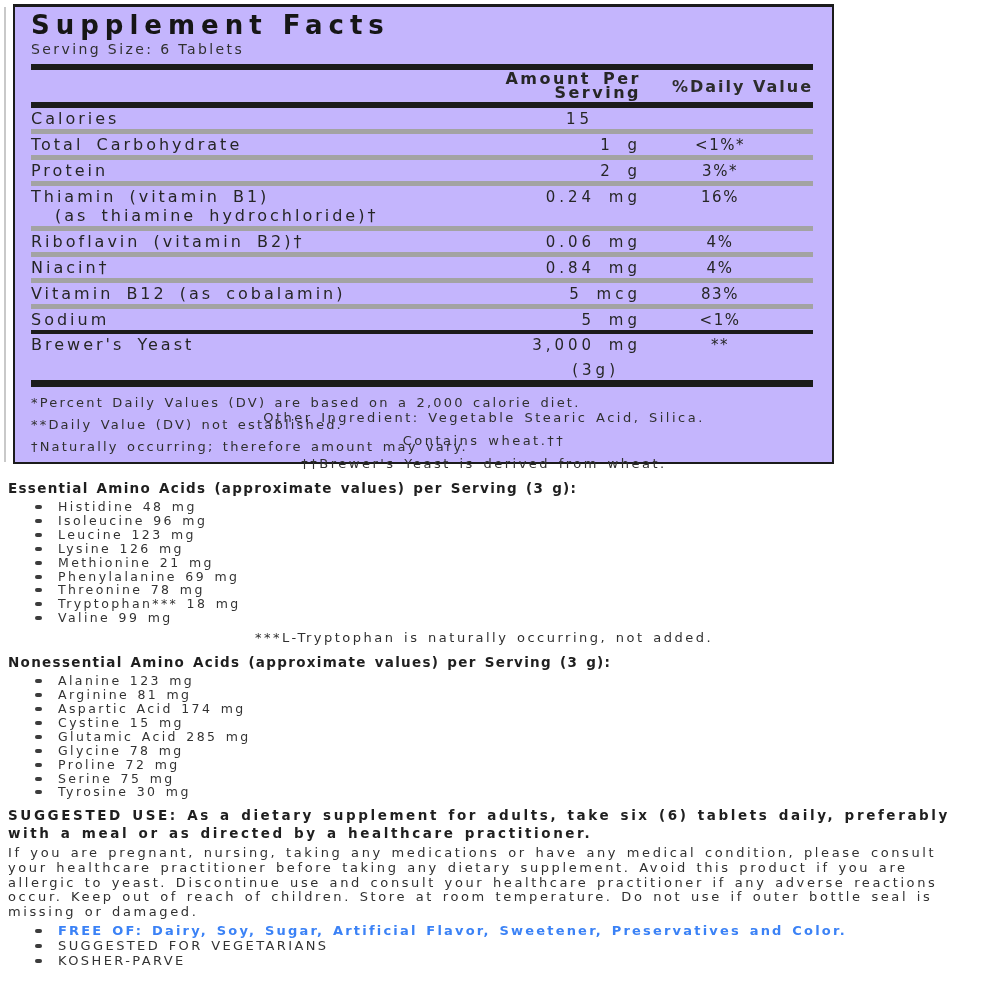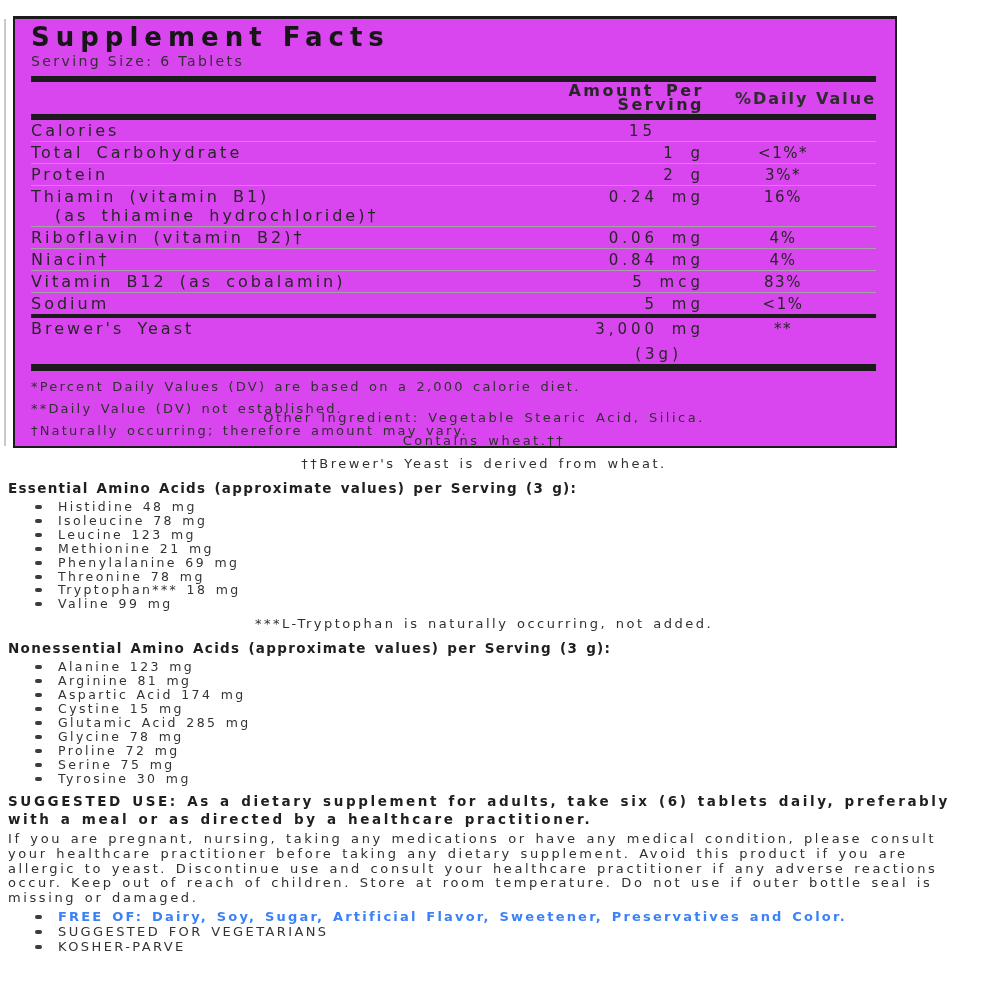--- a/index.html
+++ b/index.html
@@ -6,43 +6,43 @@
   body{
     width:1000px;height:1000px;background:#ffffff;
     font-family:"DejaVu Sans","Liberation Sans",sans-serif;
     color:#2d2d2d;position:relative;overflow:hidden;
     -webkit-font-smoothing:antialiased;
   }
   .page{position:absolute;inset:0;}
 
   
   .facts-box{
-    position:absolute;left:13px;top:16px;width:884px;box-sizing:border-box;
+    position:absolute;left:13px;top:4px;width:821px;box-sizing:border-box;
     border:2px solid #1b1b1b;border-top-width:3px;
-    padding:0 19px 8px 16px;background:#d946ef;
+    padding:0 19px 8px 16px;background:#c4b5fd;
   }
   .facts-box::before{ 
     content:"";position:absolute;left:-11px;top:0;height:100%;width:2px;background:#c9c9c9;
   }
   .facts-title{
     margin:5px 0 2px 0;font-size:26px;line-height:27px;font-weight:bold;
     letter-spacing:6px;color:#161616;
   }
   .serving{
     margin:1px 0 0 0;font-size:14px;line-height:17px;letter-spacing:2.4px;color:#303030;
   }
   .bar{background:#1b1b1b;margin:0;}
   .bar-top{height:6px;margin-top:6px;}
   .bar-hdr{height:6px;}
   .bar-med{height:4px;}
   .bar-bot{height:7px;}
 
   .row{
     display:grid;grid-template-columns:1fr 185px 172px;
-    align-items:start;border-bottom:1px solid #a3a3a3;
+    align-items:start;border-bottom:5px solid #a3a3a3;
     padding:3px 0 2px 0;
   }
   .row.last{border-bottom:none;}
   .cell{min-height:16px;}
   .name{font-size:16px;line-height:16px;letter-spacing:3px;word-spacing:5px;color:#262626;}
   .name .l1,.name .l2{display:block;}
   .name .l2{padding-left:24px;margin-top:3px;}
   .amt{font-size:15px;line-height:16px;letter-spacing:4px;word-spacing:5px;text-align:right;color:#262626;}
   .amt .l2r{display:block;margin-top:9px;padding-right:22px;}
   .amt.center15{padding-right:48px;}
@@ -172,22 +172,23 @@
   </section>
 
   <section class="lower">
     <p class="body">Other Ingredient: Vegetable Stearic Acid, Silica.</p>
     <p class="body">Contains wheat.††</p>
     <p class="body">††Brewer's Yeast is derived from wheat.</p>
 
     <h2 class="subhead">Essential Amino Acids (approximate values) per Serving (3 g):</h2>
     <ul class="amino">
       <li>Histidine 48 mg</li>
-      <li>Isoleucine 78 mg</li>
+      <li>Isoleucine 96 mg</li>
       <li>Leucine 123 mg</li>
+      <li>Lysine 126 mg</li>
       <li>Methionine 21 mg</li>
       <li>Phenylalanine 69 mg</li>
       <li>Threonine 78 mg</li>
       <li>Tryptophan*** 18 mg</li>
       <li>Valine 99 mg</li>
     </ul>
     <p class="body note">***L-Tryptophan is naturally occurring, not added.</p>
 
     <h2 class="subhead">Nonessential Amino Acids (approximate values) per Serving (3 g):</h2>
     <ul class="amino">

